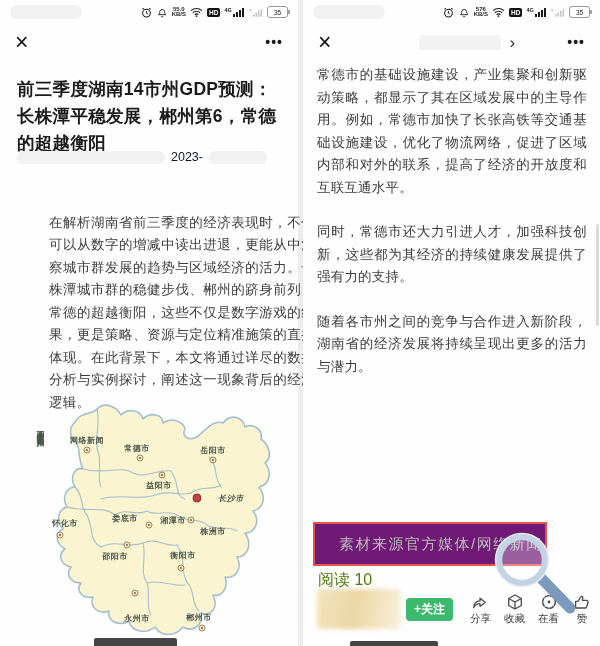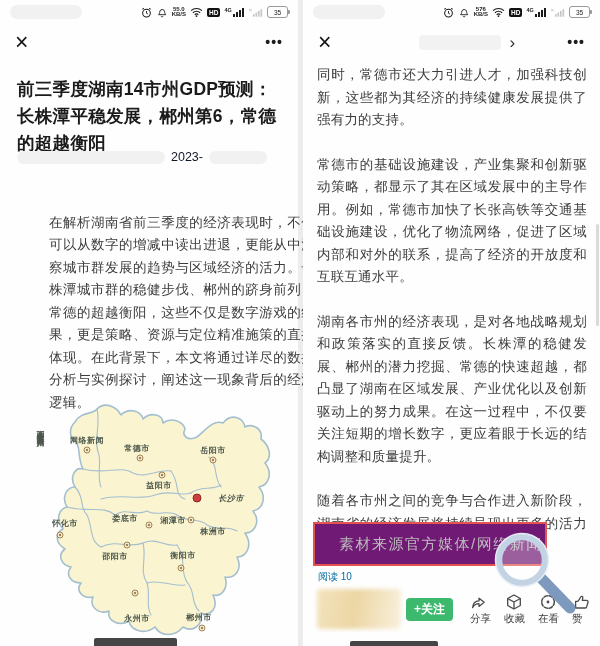--- a/index.html
+++ b/index.html
@@ -46,27 +46,27 @@
   .map-label{position:absolute;transform:translate(-50%,-50%);font-size:8px;font-weight:bold;color:#4c584c;white-space:nowrap;letter-spacing:.5px;}
   .map-region-label{position:absolute;writing-mode:vertical-rl;text-orientation:upright;font-size:7.5px;font-weight:bold;color:#4c584c;letter-spacing:1px;}
   .map-marker{position:absolute;width:5px;height:5px;border:1px solid #a18455;border-radius:50%;background:radial-gradient(circle,#a18455 28%,#f1e8cb 34%);transform:translate(-50%,-50%);}
   .capital-dot{position:absolute;width:7px;height:7px;border:1.5px solid #8e2a2a;border-radius:50%;background:#c84040;transform:translate(-50%,-50%);}
 
   
   #right-article{position:absolute;top:64px;left:14px;width:270px;}
   #right-article p{margin:0 0 22px 0;}
 
   .source-box{position:absolute;top:522px;left:10px;width:206px;height:40px;border:2px solid #e2554e;display:flex;align-items:center;padding-left:24px;font-size:15px;color:#bcbcbc;letter-spacing:1.5px;background:#701a75;}
-  .read-count{position:absolute;top:570px;left:15px;font-size:10px;color:#0369a1;}
+  .read-count{position:absolute;top:570px;left:15px;font-size:16px;color:#4d7c0f;}
 
   .action-bar{position:absolute;top:587px;left:14px;right:8px;height:44px;display:flex;align-items:center;}
   .author-blur{width:84px;height:40px;border-radius:4px;background:linear-gradient(100deg,#f3e3bd 0%,#ecd6a4 45%,#f9f1de 100%);filter:blur(2px);}
   .follow-btn{margin-left:5px;background:#3cb96d;color:#fff;font-size:12px;font-weight:bold;padding:5px 8px;border-radius:4px;white-space:nowrap;border:none;line-height:13px;}
   .actions{margin-left:auto;display:flex;gap:13px;}
-  .action-cell{display:flex;flex-direction:column;align-items:flex-start;gap:1px;font-size:10.5px;color:#3f3f3f;}
+  .action-cell{display:flex;flex-direction:column;align-items:center;gap:1px;font-size:10.5px;color:#3f3f3f;}
   .action-cell svg{display:block;}
 
   .magnifier{position:absolute;left:183px;top:526px;pointer-events:none;}
   .scrollbar{position:absolute;right:1px;top:224px;width:3px;height:102px;background:#dadada;border-radius:2px;}
   .crop-bar{position:absolute;bottom:0;background:#454545;}
   #left-crop-bar{left:94px;width:83px;height:8px;border-radius:2px 2px 0 0;}
   #right-crop-bar{left:47px;width:88px;height:5px;border-radius:2px 2px 0 0;}
 </style>
 </head>
 <body>
@@ -238,23 +238,22 @@
     </div>
 
     <div class="navbar">
       <span class="close-x">×</span>
       <div class="nav-title-blur"></div>
       <span class="nav-chevron">›</span>
       <span class="more-dots">•••</span>
     </div>
 
     <div id="right-article">
+      <p class="body-para">常德市的基础设施建设，产业集聚和创新驱动策略，都显示了其在区域发展中的主导作用。例如，常德市加快了长张高铁等交通基础设施建设，优化了物流网络，促进了区域内部和对外的联系，提高了经济的开放度和互联互通水平。</p>
       <p class="body-para">同时，常德市还大力引进人才，加强科技创新，这些都为其经济的持续健康发展提供了强有力的支持。</p>
-      <p class="body-para">常德市的基础设施建设，产业集聚和创新驱动策略，都显示了其在区域发展中的主导作用。例如，常德市加快了长张高铁等交通基础设施建设，优化了物流网络，促进了区域内部和对外的联系，提高了经济的开放度和互联互通水平。</p>
-      <p class="body-para">湖南各市州的经济表现，是对各地战略规划和政策落实的直接反馈。长株潭的稳健发展、郴州的潜力挖掘、常德的快速超越，都凸显了湖南在区域发展、产业优化以及创新驱动上的努力成果。在这一过程中，不仅要关注短期的增长数字，更应着眼于长远的结构调整和质量提升。</p>
       <p class="body-para">随着各市州之间的竞争与合作进入新阶段，湖南省的经济发展将持续呈现出更多的活力与潜力。</p>
     </div>
 
     <div class="source-box">
       <span>素材来源官方媒体/网络新闻</span>
     </div>
 
     <div class="read-count">阅读 10</div>
 
     <div class="action-bar">

